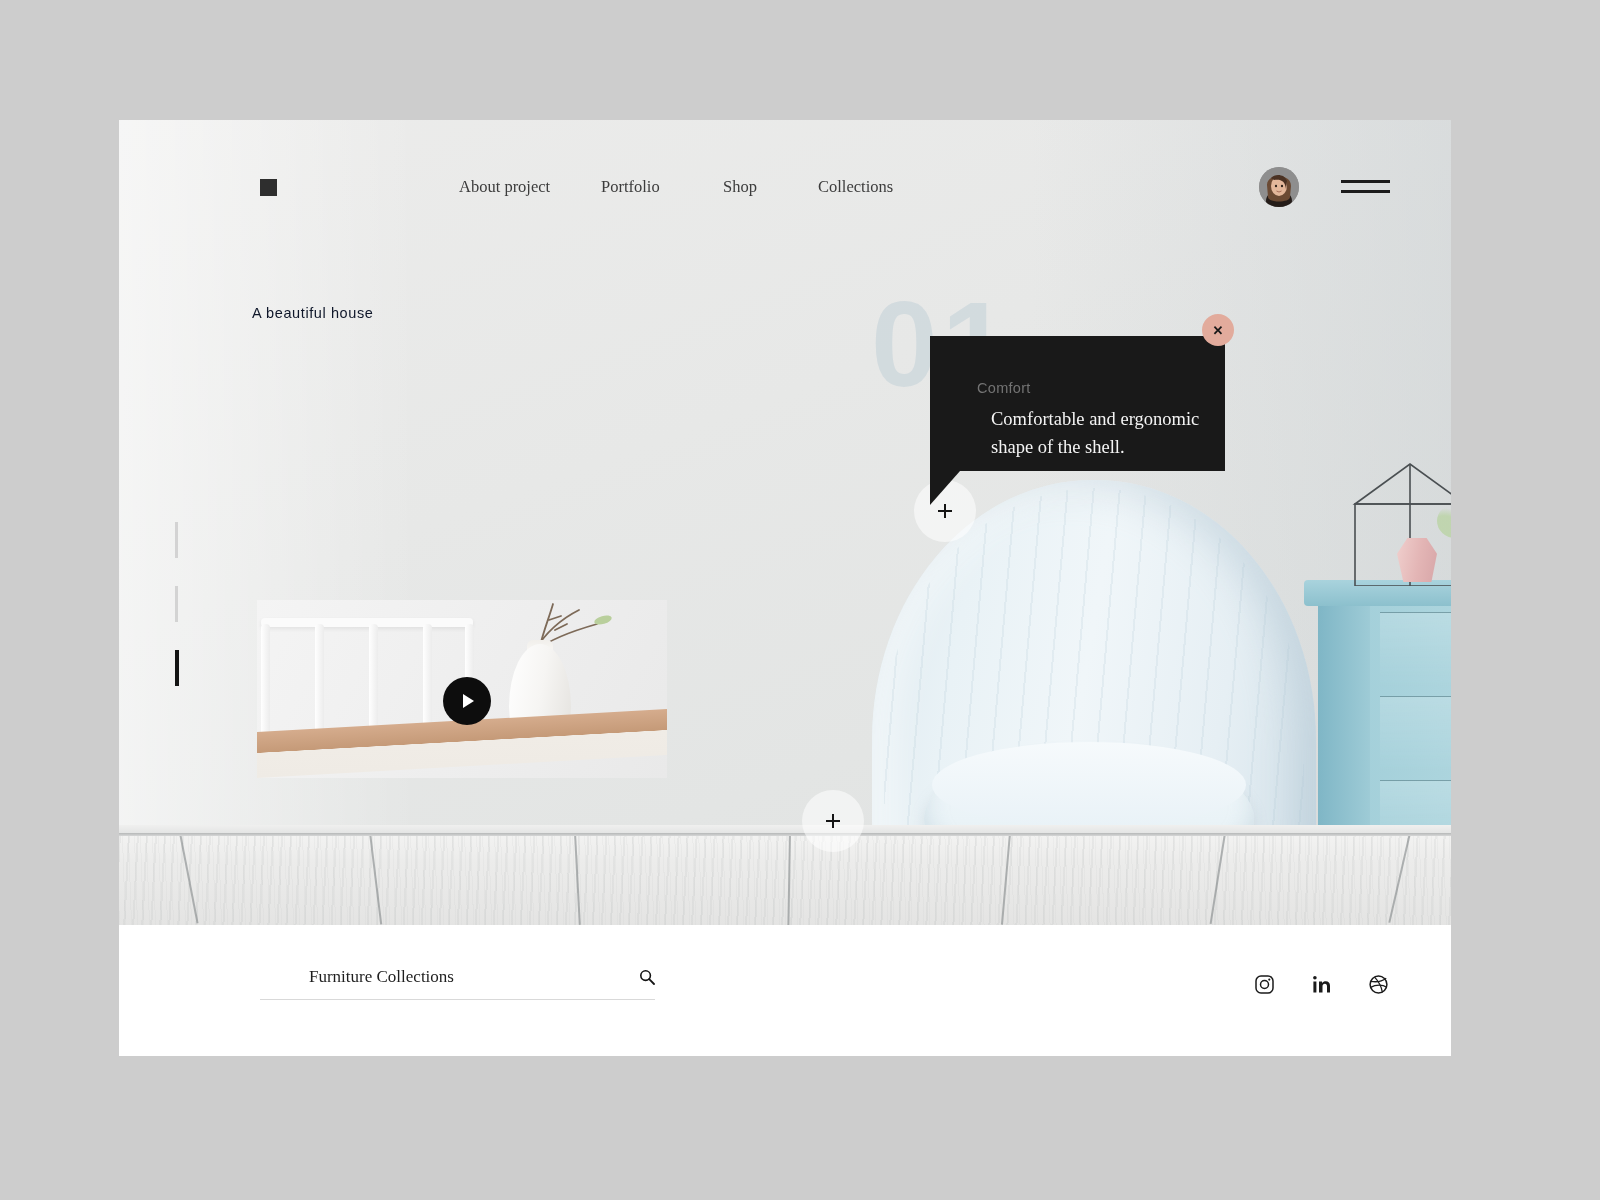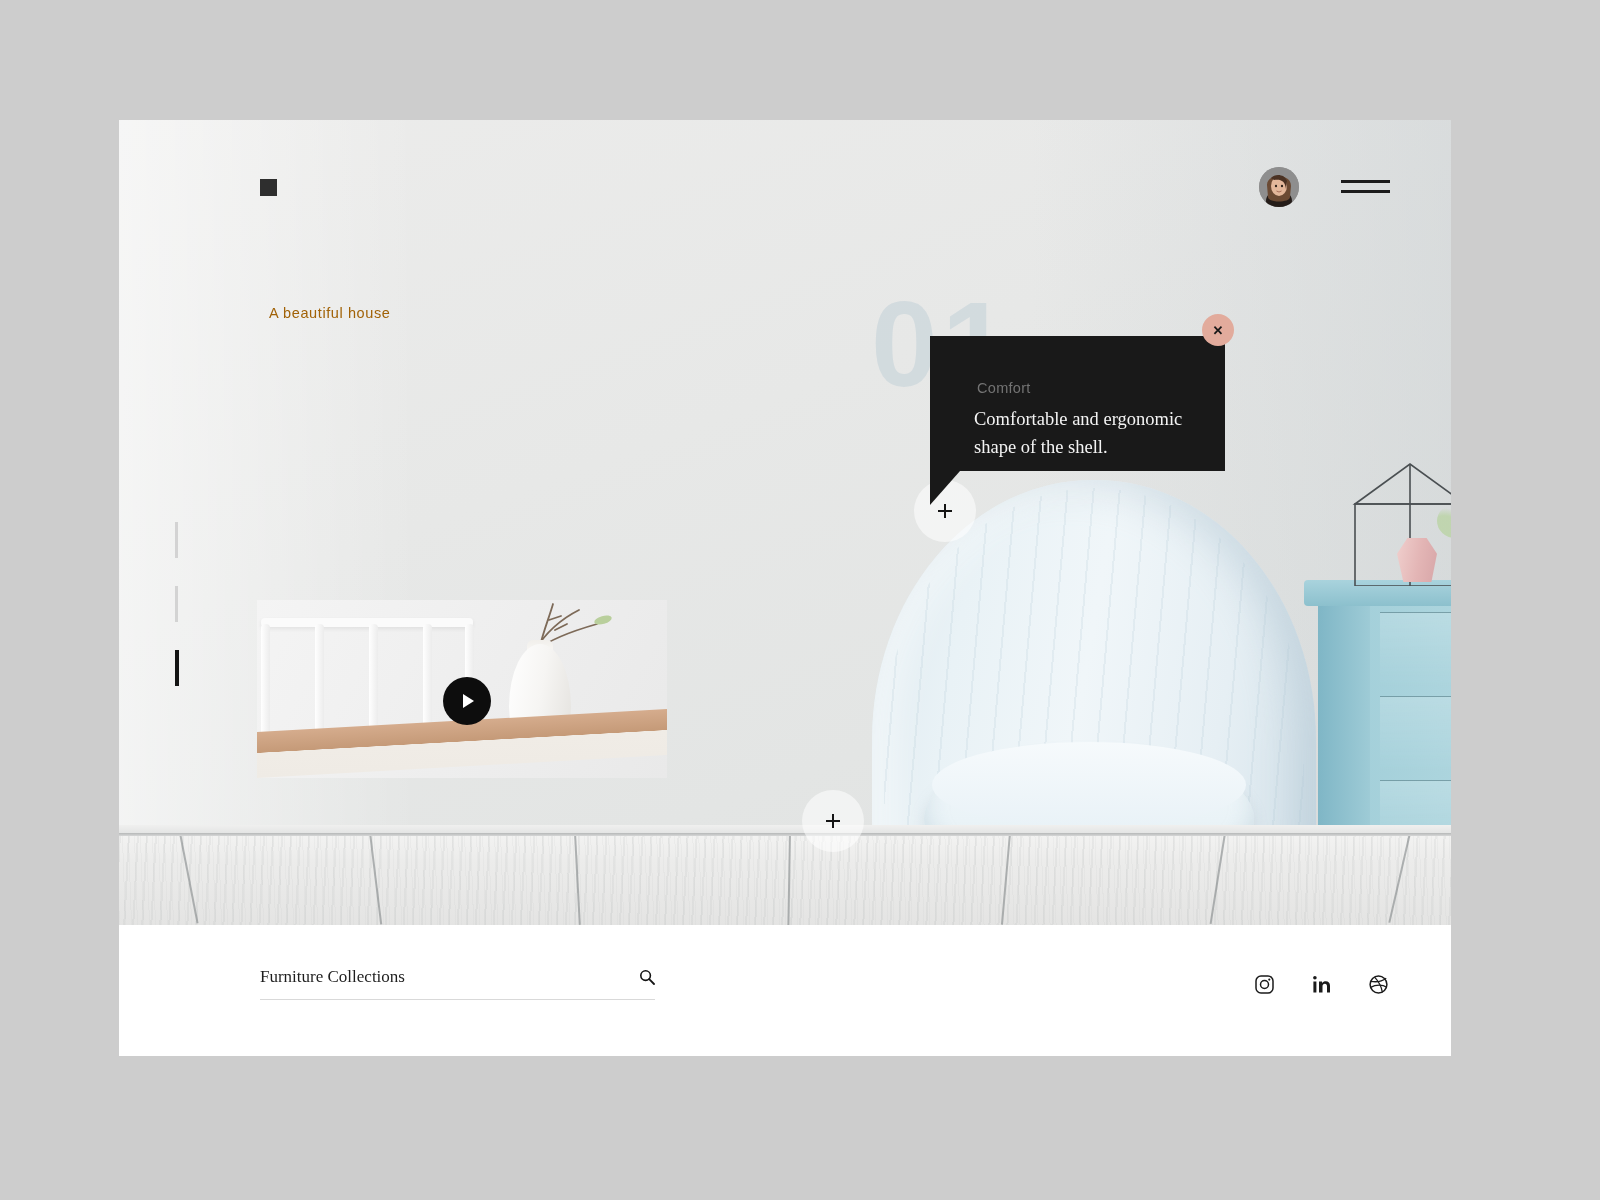--- a/index.html
+++ b/index.html
@@ -192,22 +192,22 @@
   .hamburger {
     position: absolute; left: 1222px; top: 60px; width: 49px;
   }
   .hamburger span {
     display: block; height: 3px; background: #1c1c1c; margin-bottom: 7px;
   }
   .hamburger span:last-child { margin-bottom: 0; }
 
   
   .eyebrow {
-    position: absolute; left: 150px; top: 185px;
-    font-size: 14.5px; letter-spacing: .6px; color: #a16207; text-align: right;
+    position: absolute; left: 133px; top: 185px;
+    font-size: 14.5px; letter-spacing: .6px; color: #0f172a; text-align: right;
   }
   .headline {
     position: absolute; left: 138px; top: 215px;
     font-size: 96px; font-weight: 700; letter-spacing: -2px;
     color: #1b1b1b; line-height: 1.05;
   }
   .lede {
     position: absolute; left: 141px; top: 333px; width: 230px;
     font-family: "Liberation Serif", serif;
     font-size: 15.5px; line-height: 1.72; color: #4d4d4d;
@@ -281,21 +281,21 @@
     position: absolute; left: 811px; top: 351px;
     width: 0; height: 0;
     border-left: 30px solid #191919;
     border-bottom: 34px solid transparent;
   }
   .tt-label {
     position: absolute; left: 47px; top: 44px;
     font-size: 14.5px; color: #737373; letter-spacing: .3px;
   }
   .tt-text {
-    position: absolute; left: 44px; top: 70px; width: 215px;
+    position: absolute; left: 61px; top: 70px; width: 215px;
     font-family: "Liberation Serif", serif;
     font-size: 18.5px; line-height: 1.5; color: #f4f4f4;
   }
   .tt-close {
     position: absolute; left: 1083px; top: 194px;
     width: 32px; height: 32px; border-radius: 50%;
     background: #e2ab9c;
     display: flex; align-items: center; justify-content: center;
     font-size: 13px; color: #171717; font-weight: 700;
   }
@@ -317,21 +317,21 @@
 
   
   .footer {
     position: absolute; left: 0; top: 805px;
     width: 1332px; height: 131px; background: #ffffff;
   }
   .search {
     position: absolute; left: 141px; top: 42px; width: 395px;
     border-bottom: 1px solid #d9d9d9;
     padding-bottom: 12px;
-    display: flex; align-items: center; justify-content: space-between;
+    display: flex; align-items: center; justify-content: flex-end;
   }
   .search input {
     border: 0; outline: 0; background: transparent;
     font-family: "Liberation Serif", serif;
     font-size: 17px; color: #1e1e1e; width: 330px;
   }
   .search-icon { width: 16px; height: 16px; flex: none; }
   .socials {
     position: absolute; left: 1136px; top: 50px;
     display: flex; gap: 38px; align-items: center;
@@ -443,20 +443,26 @@
       <div class="vc-vase-neck"></div>
       <div class="vc-vase"></div>
       <div class="vc-table"></div>
       <div class="vc-play"></div>
     </div>
   </div>
 
   <div class="topbar">
     <div class="logo"></div>
 
+    <div class="nav">
+      <a href="#">About project</a>
+      <a href="#">Portfolio</a>
+      <a href="#">Shop</a>
+      <a href="#">Collections</a>
+    </div>
 
     <div class="avatar">
       <svg width="40" height="40" viewBox="0 0 40 40">
         <rect width="40" height="40" fill="#8e8e8e"></rect>
         <ellipse cx="20" cy="34" rx="13" ry="11" fill="#241c18"></ellipse>
         <path d="M8 18 C8 6 32 6 32 19 L31 30 C31 36 9 36 9 30 Z" fill="#6b4a33"></path>
         <ellipse cx="20" cy="19" rx="8" ry="10" fill="#e3b79a"></ellipse>
         <path d="M12 11 C16 6 26 7 28 14 L27 22 C26 14 22 12 15 13 Z" fill="#4a3223"></path>
         <ellipse cx="17" cy="19" rx="1.1" ry="1.3" fill="#2b2019"></ellipse>
         <ellipse cx="23" cy="19" rx="1.1" ry="1.3" fill="#2b2019"></ellipse>

